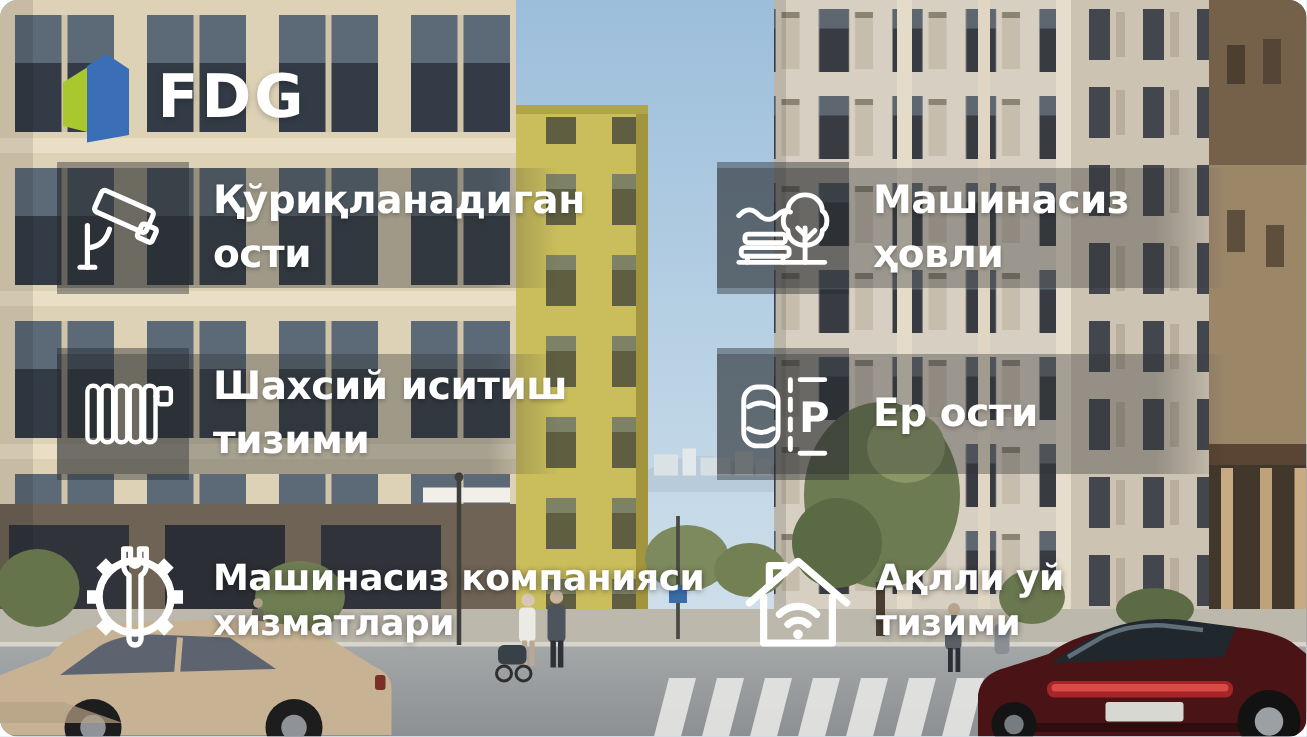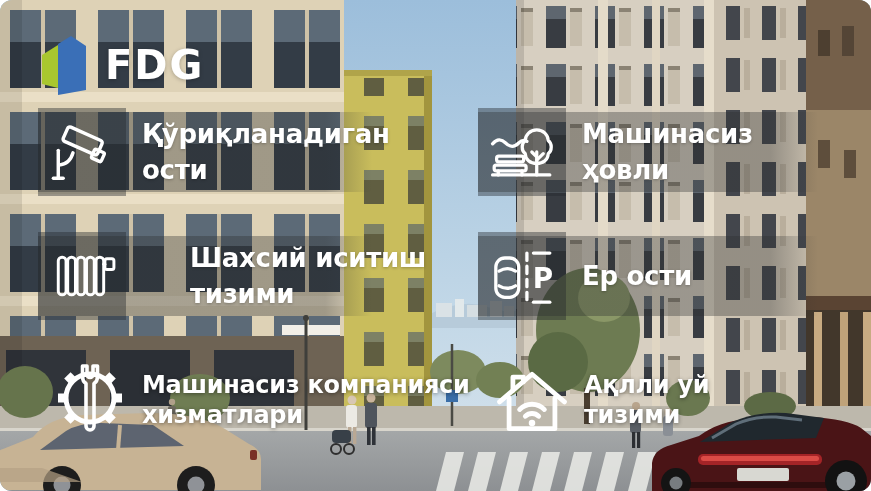--- a/index.html
+++ b/index.html
@@ -10,21 +10,21 @@
   .logo-text{color:#ffffff;font-weight:bold;font-size:40px;letter-spacing:2px;margin-left:17px;text-shadow:0 1px 4px rgba(0,0,0,.25);}
   
   .feature{position:absolute;height:80px;display:flex;align-items:center;}
   .banded{background:linear-gradient(to right, rgba(44,46,47,.35) 86%, rgba(44,46,47,0) 100%);}
   .icon-box{width:88px;height:88px;flex:none;display:flex;align-items:center;justify-content:center;}
   .banded .icon-box{background:rgba(36,41,46,.42);}
   .txt{display:flex;flex-direction:column;justify-content:center;padding-left:16px;color:#ffffff;font-weight:bold;font-size:26px;line-height:36px;white-space:nowrap;letter-spacing:-.3px;text-shadow:0 1px 3px rgba(0,0,0,.25);}
   .row3 .txt{font-size:24px;line-height:30px;padding-left:8px;text-shadow:0 1px 4px rgba(0,0,0,.45);}
   .f1{left:38px;top:112px;width:334px;}
   .f2{left:478px;top:112px;width:340px;}
-  .f3{left:38px;top:236px;width:334px;gap:48px;}
+  .f3{left:38px;top:236px;width:334px;}
   .f4{left:478px;top:236px;width:340px;}
   .f5{left:46px;top:360px;}
   .f6{left:488px;top:360px;}
   .fic{stroke:#ffffff;fill:none;stroke-linecap:round;stroke-linejoin:round;}
 </style>
 </head>
 <body>
 
 <div class="card">
 

